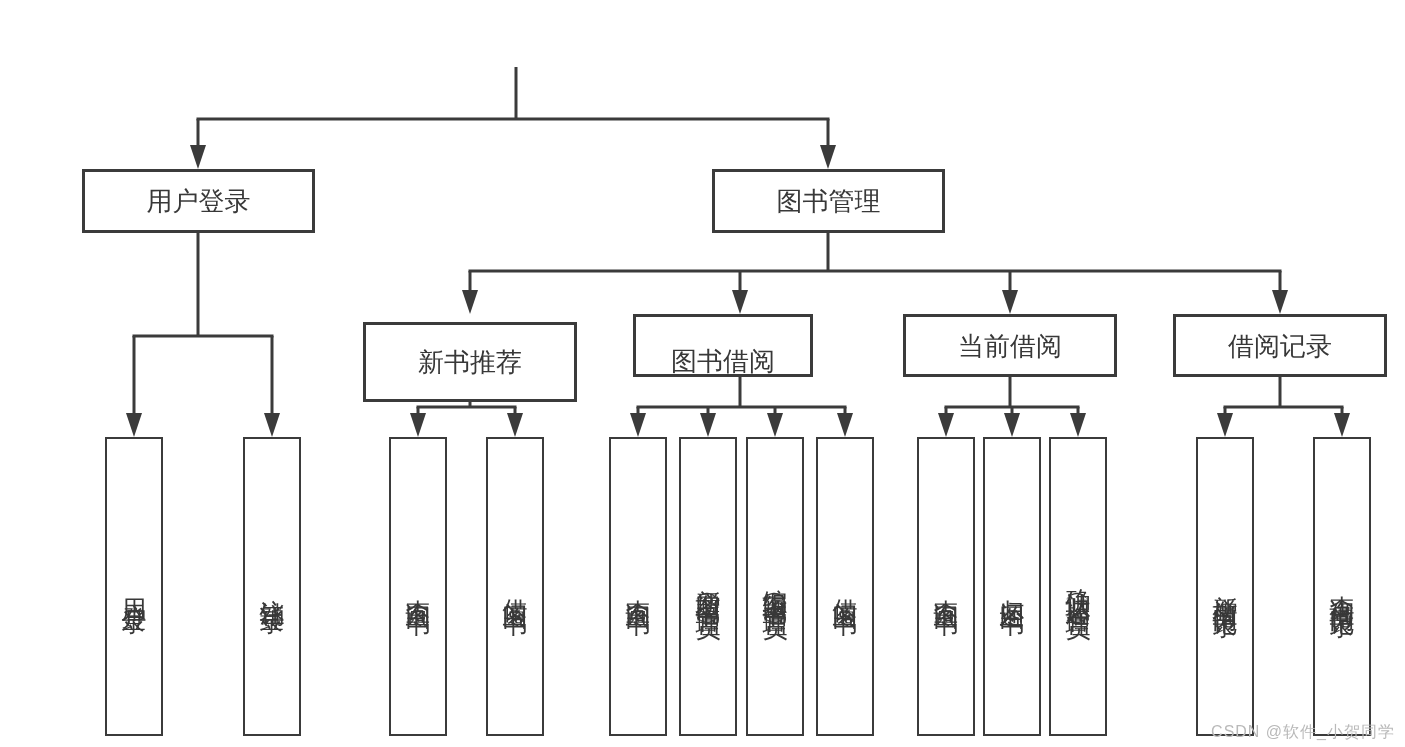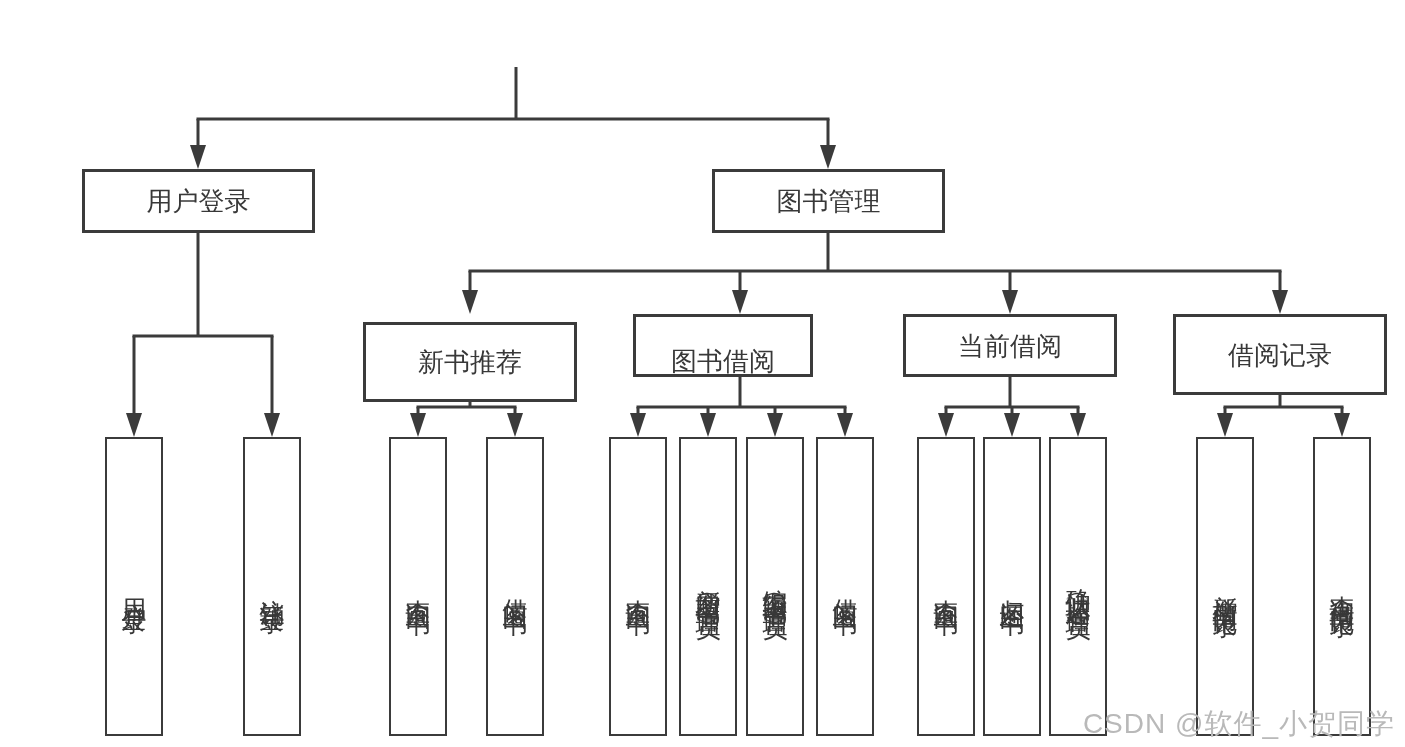--- a/index.html
+++ b/index.html
@@ -22,21 +22,21 @@
     display:block;
     writing-mode:vertical-rl;
     text-orientation:mixed;
     font-size:25px;
     letter-spacing:4px;
     line-height:1.15;
     white-space:nowrap;
   }
   .watermark {
     position:absolute; right:10px; bottom:4px;
-    font-size:28px; letter-spacing:1px;
+    font-size:16px; letter-spacing:1px;
     color:var(--wm,#b9b9b9);
     user-select:none;
   }
 </style>
 </head>
 <body>
 
 <div class="stage" style="--bg: #ffffff; --line: #3b3b3b; --text: #383838; --wm: #b9b9b9;">
 
   <svg id="connectors" viewBox="0 0 1405 747" xmlns="http://www.w3.org/2000/svg">
@@ -104,21 +104,21 @@
 
   <div class="node" style="left:363px; top:322px; width:214px; height:80px;align-items:center;">
     <span>新书推荐</span>
   </div>
   <div class="node" style="left:633px; top:314px; width:180px; height:63px;align-items:flex-end;">
     <span>图书借阅</span>
   </div>
   <div class="node" style="left:903px; top:314px; width:214px; height:63px;text-align:center;">
     <span>当前借阅</span>
   </div>
-  <div class="node" style="left:1173px; top:314px; width:214px; height:81px;">
+  <div class="node" style="left:1173px; top:314px; width:214px; height:63px;">
     <span>借阅记录</span>
   </div>
 
   <div class="node leaf" style="left:105px; top:437px; width:58px; height:299px;">
     <span class="vlabel">用户登录</span>
   </div>
   <div class="node leaf" style="left:243px; top:437px; width:58px; height:299px;">
     <span class="vlabel">注销登录</span>
   </div>
 

